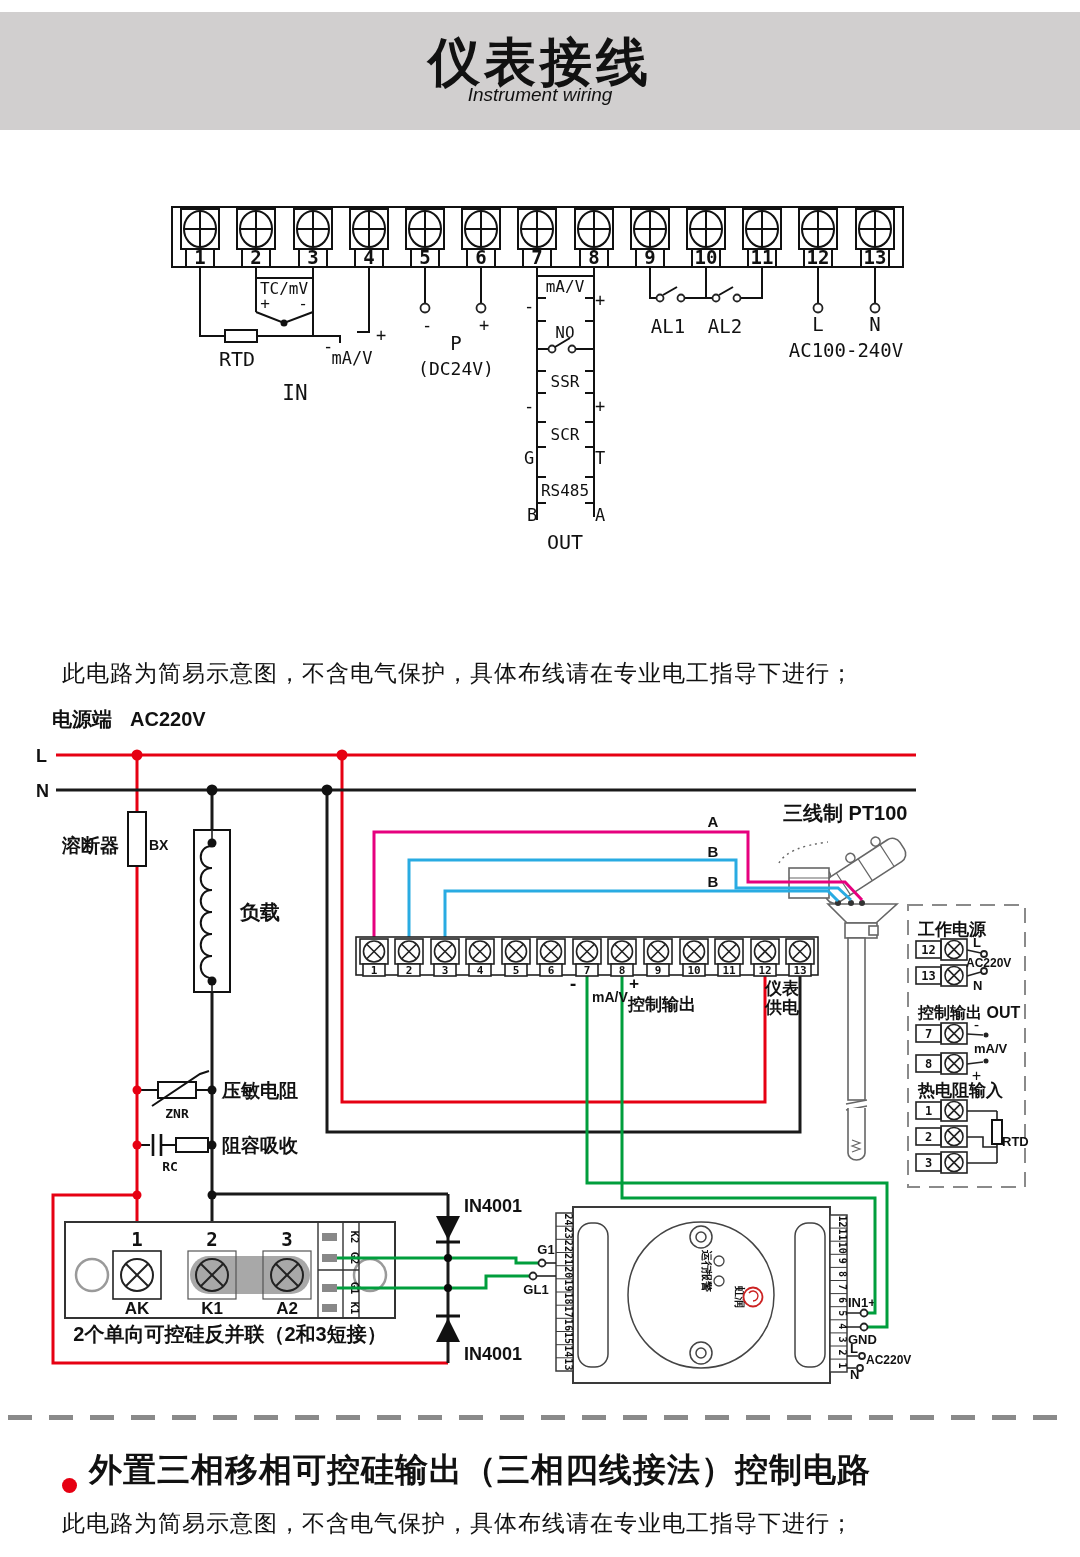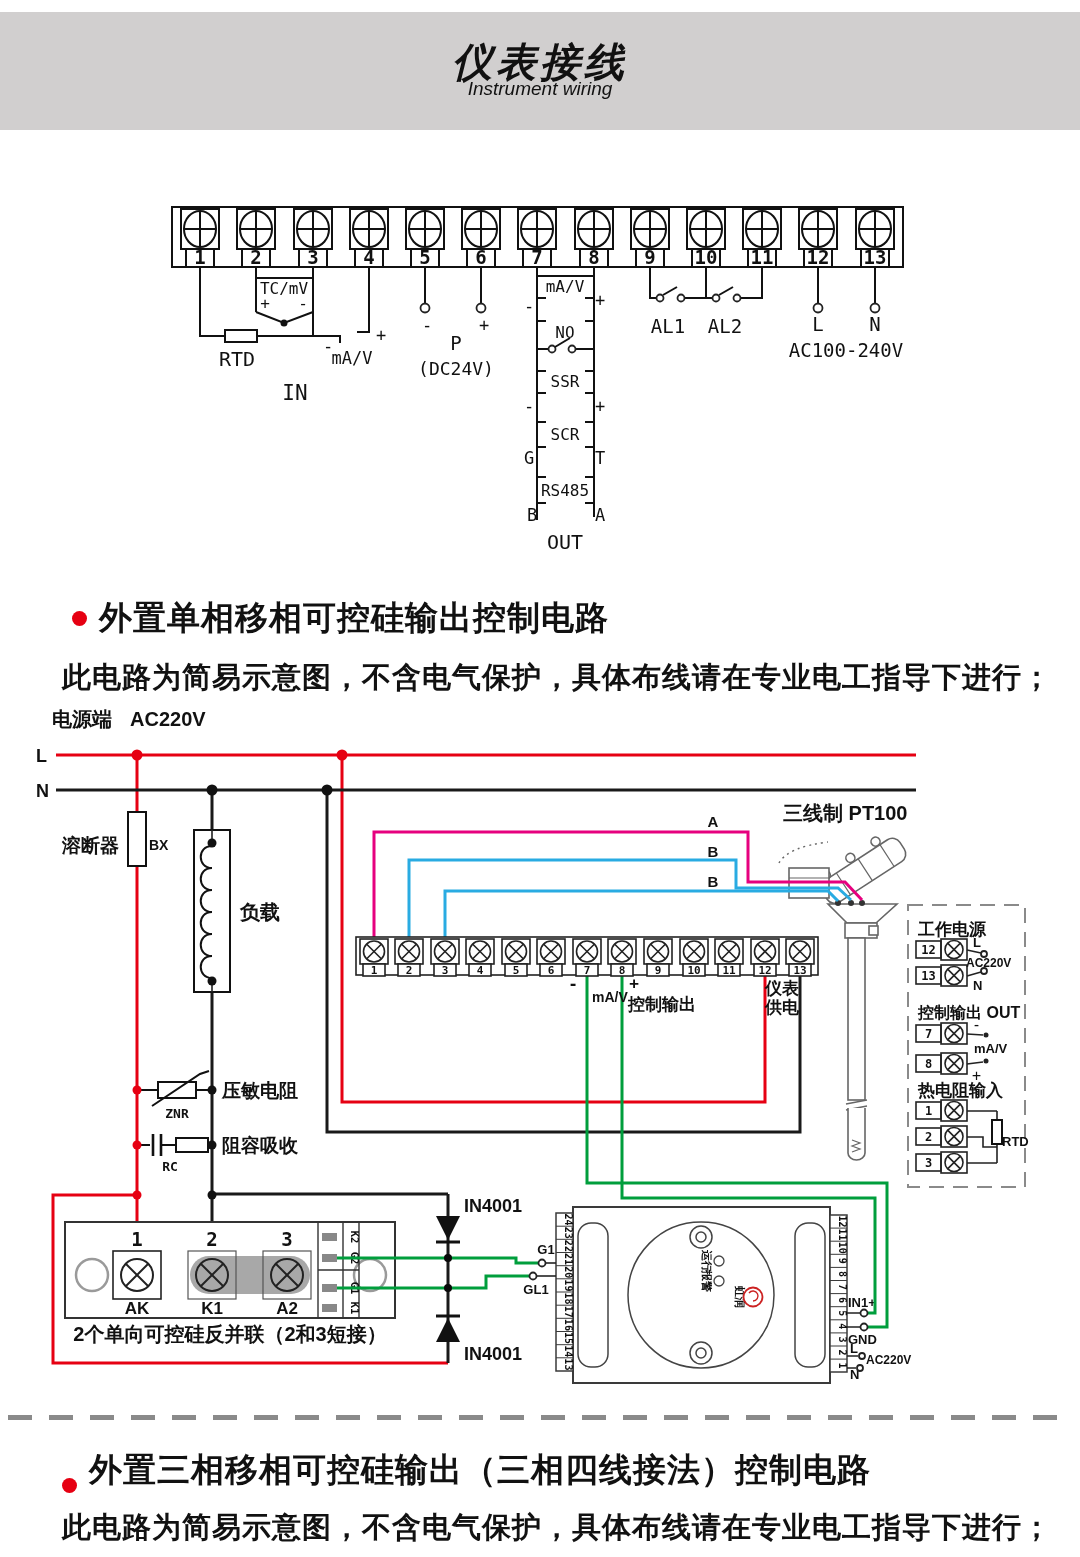--- a/index.html
+++ b/index.html
@@ -1,24 +1,24 @@
 <!DOCTYPE html>
 <html><head>
 <meta charset="utf-8">
 <style>
   html,body{margin:0;padding:0;background:#fff;}
   .page{position:relative;width:1080px;height:1557px;background:#fff;overflow:hidden;
         font-family:"Liberation Sans",sans-serif;color:#111;}
   .header{position:absolute;left:0;top:12px;width:1080px;height:118px;background:#d1cfcf;
           display:flex;flex-direction:column;align-items:center;justify-content:center;}
-  .header-title{font-size:40px;font-weight:bold;letter-spacing:4px;line-height:1;font-style:italic;}
+  .header-title{font-size:52px;font-weight:bold;letter-spacing:4px;line-height:1;}
   .header-sub{font-size:19px;margin-top:-4px;font-style:italic;}
   .sec-title{position:absolute;display:flex;align-items:center;font-size:33px;font-weight:bold;letter-spacing:1px;}
   .bullet{display:inline-block;width:15px;height:15px;border-radius:50%;background:#e60012;margin-right:12px;flex:0 0 auto;}
-  .sec-note{position:absolute;font-size:29px;font-weight:bold;letter-spacing:1px;}
+  .sec-note{position:absolute;font-size:23px;font-weight:normal;letter-spacing:1px;}
   .divider{position:absolute;left:8px;top:1415px;width:1064px;height:5px;
            background:repeating-linear-gradient(90deg,#8a8a8a 0 24px,transparent 24px 41px);}
   svg{position:absolute;left:0;}
   svg text{font-family:"DejaVu Sans Mono","Liberation Mono",monospace;fill:#111;}
   .cn{font-family:"Liberation Sans",sans-serif;font-weight:bold;}
   .mono-b{font-weight:bold;}
   .mid{text-anchor:middle;}
   .ln{stroke:#111;stroke-width:2;fill:none;}
   .comp{fill:#fff;stroke:#111;stroke-width:2;}
   .oc{fill:#fff;stroke:#222;stroke-width:1.8;}
@@ -166,24 +166,20 @@
     <g>
       <path class="ln" d="M818,77 V113 M875,77 V113"></path>
       <circle cx="818" cy="118" r="4.5" class="oc"></circle>
         <circle cx="875" cy="118" r="4.5" class="oc"></circle>
       <text class="mid" font-size="19" x="818" y="141">L</text>
       <text class="mid" font-size="19" x="875" y="141">N</text>
       <text class="mid" font-size="19" x="846" y="167">AC100-240V</text>
     </g>
   </svg>
 
-  <div class="sec-title" style="left:72px;top:596px;">
-    <span class="bullet"></span>
-    <span>外置单相移相可控硅输出控制电路</span>
-  </div>
   <div class="sec-note" style="left:62px;top:658px;">此电路为简易示意图，不含电气保护，具体布线请在专业电工指导下进行；</div>
 
   <svg style="top:700px" width="1080" height="712" viewBox="0 0 1080 712">
 
     <g>
       <path class="wR" d="M56,55 H916 M137,55 V552 M137,495 H53 V663 H448 M342,55 V402 H765 V251"></path>
       <path class="wK" d="M56,90 H916 M212,90 V559 M212,494 H448 M448,494 V663 M327,90 V432 H800 V251"></path>
     </g>
 
     <g>

